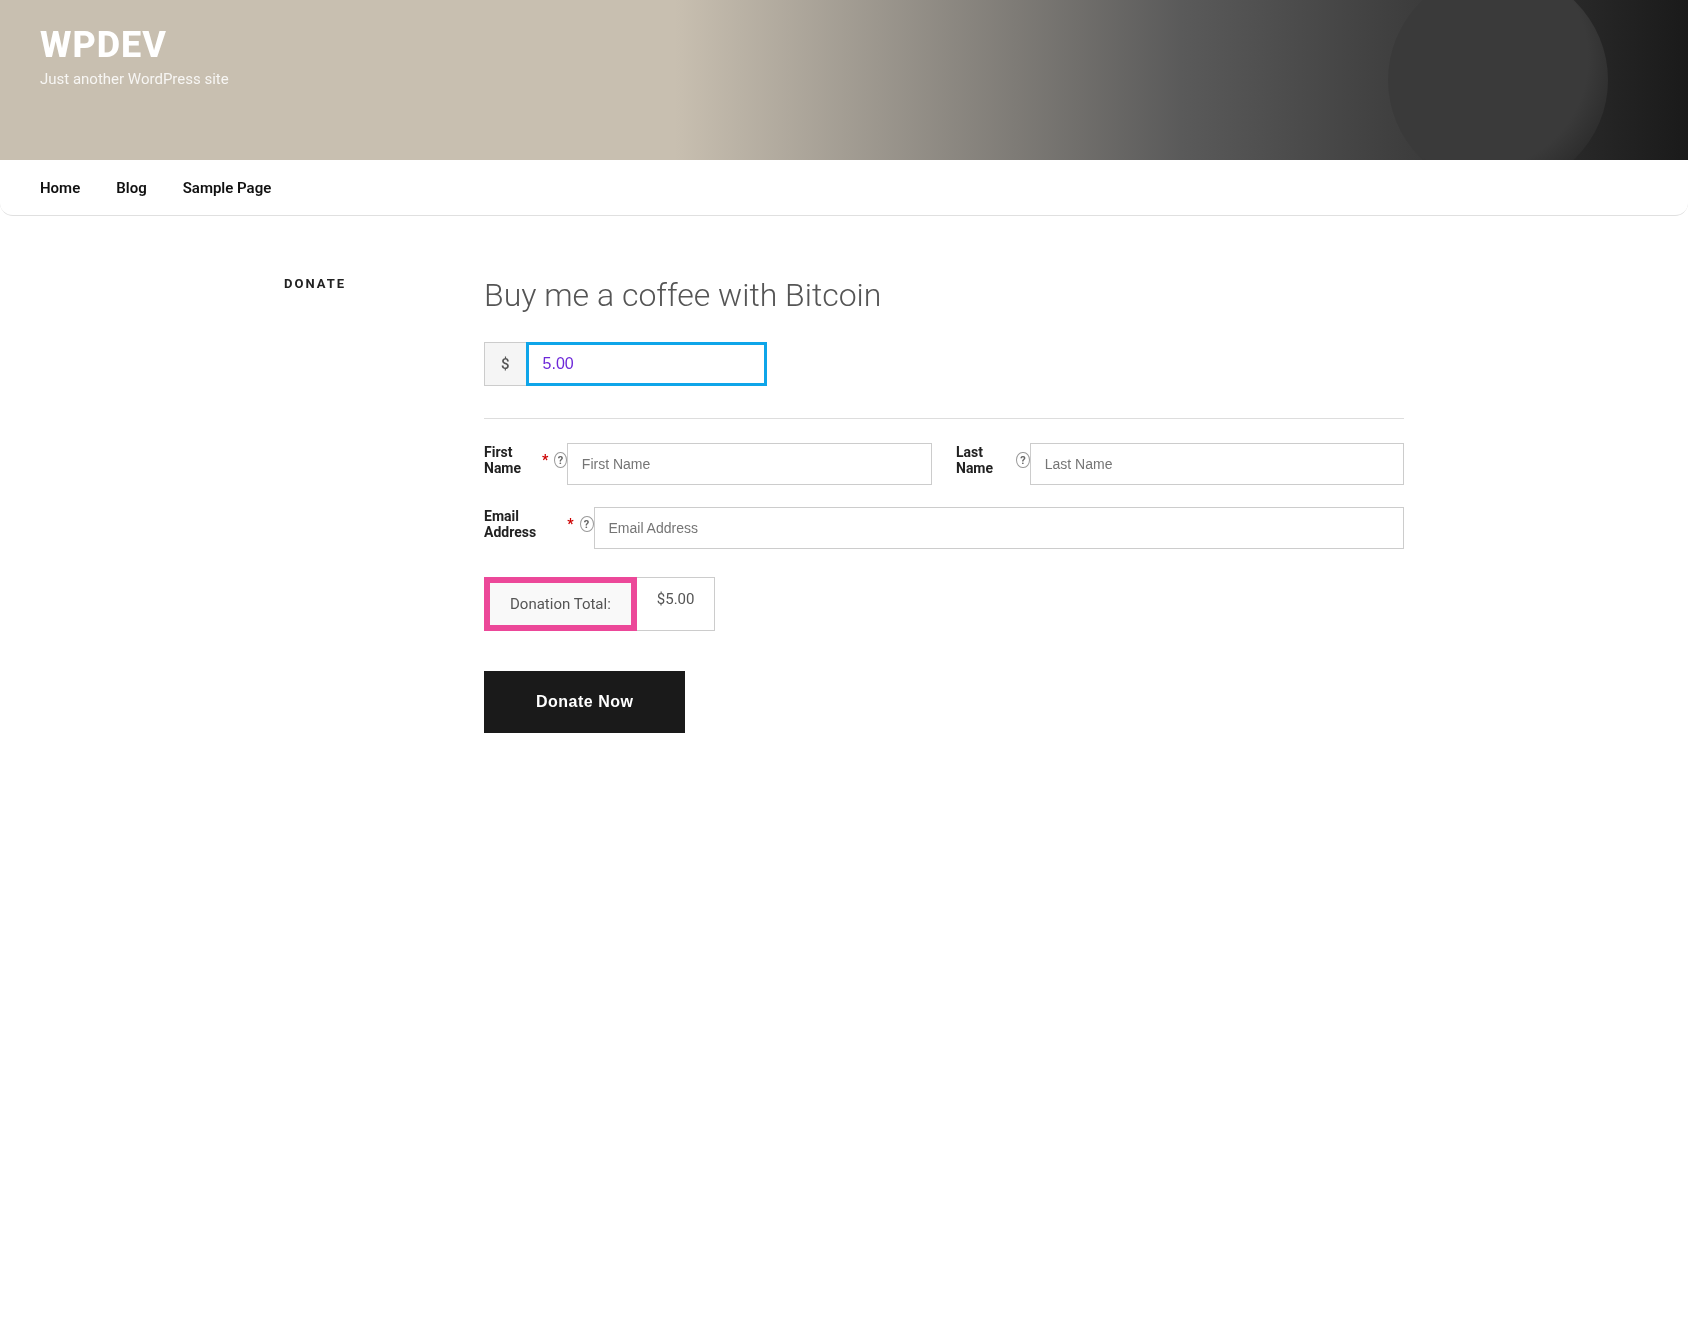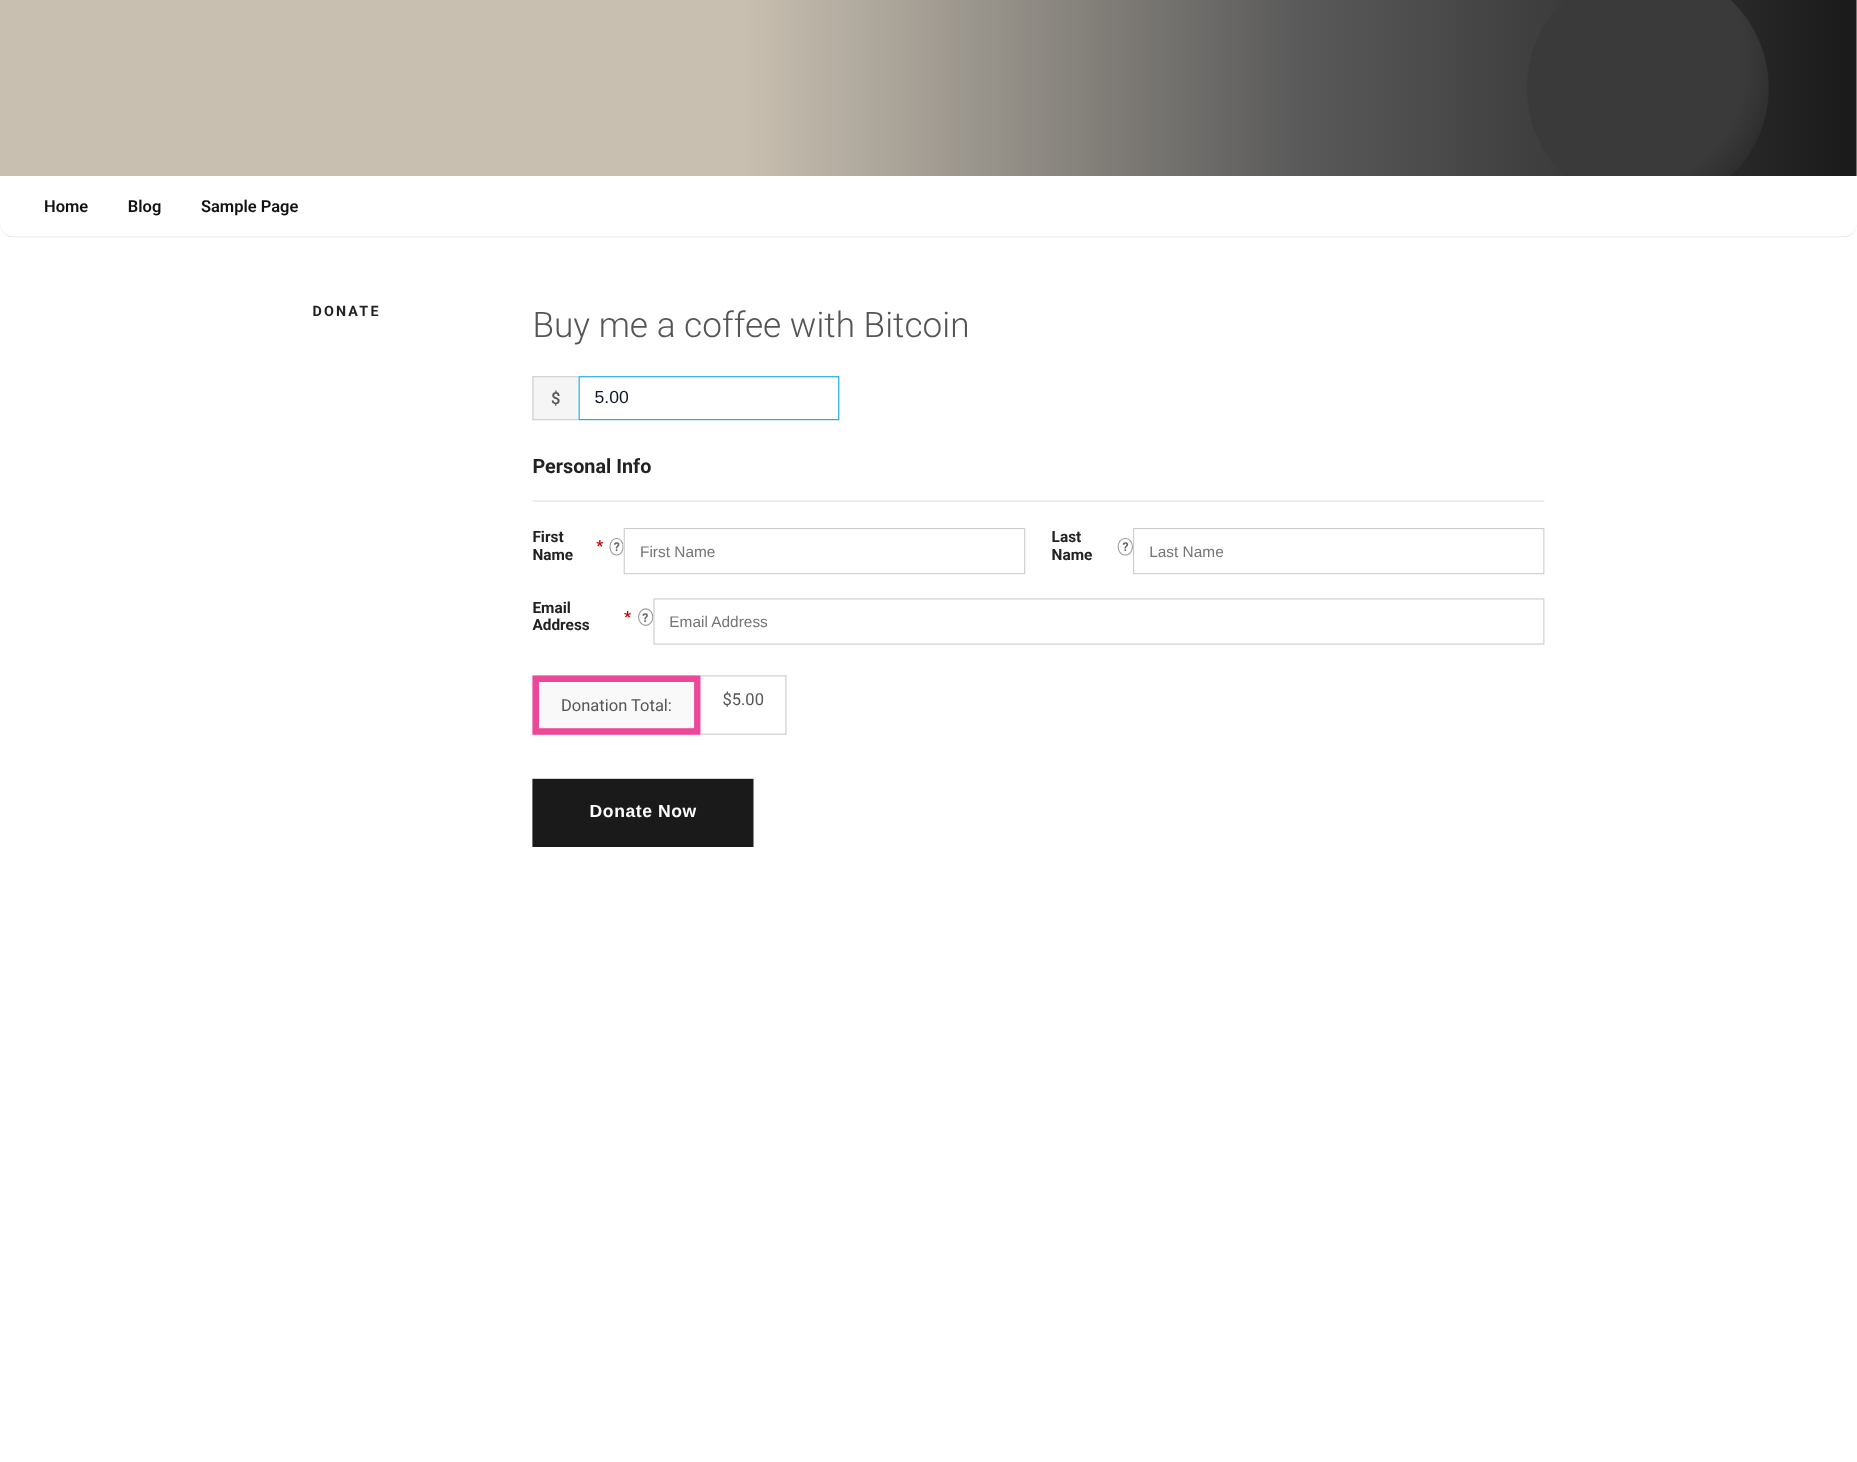--- a/index.html
+++ b/index.html
@@ -131,24 +131,24 @@
       padding: 10px 16px;
       border: 1px solid #ccc;
       border-right: none;
       background: #f5f5f5;
       font-size: 15px;
       color: #555;
       font-weight: 500;
     }
 
     .amount-input {
-      border: 1px solid #0ea5e9;
+      border: 3px solid #0ea5e9;
       padding: 10px 14px;
       font-size: 16px;
-      color: #0f172a;
+      color: #6d28d9;
       outline: none;
       flex: 1;
     }
 
     
     .section-heading {
       font-size: 18px;
       font-weight: 700;
       color: #222;
       margin-bottom: 20px;
@@ -252,20 +252,24 @@
       letter-spacing: 0.5px;
       margin-top: 16px;
     }
   </style>
 </head>
 <body>
 
 <header class="site-header">
   <div class="header-bg"></div>
   <div class="header-bowl"></div>
+  <div class="header-text">
+    <div class="site-title">WPDEV</div>
+    <div class="site-tagline">Just another WordPress site</div>
+  </div>
 </header>
 
 <nav class="site-nav">
   <ul class="nav-list">
     <li class="nav-item">
       <a href="#">Home</a>
     </li>
     <li class="nav-item">
       <a href="#">Blog</a>
     </li>
@@ -284,21 +288,20 @@
   <section class="donate-section">
     <h1 class="donate-heading">Buy me a coffee with Bitcoin</h1>
 
     
     <div class="amount-row">
       <span class="currency-symbol">$</span>
       <input class="amount-input" type="text" value="5.00" style="">
     </div>
 
     
-    <h3 class="section-heading">Personal Info</h3>
     <hr class="section-divider">
 
     
     <div class="form-row">
       <div class="form-group">
         <label class="form-label">
           <span>First Name</span>
           <span class="required-star">*</span>
           <span class="help-icon">?</span>
         </label>

